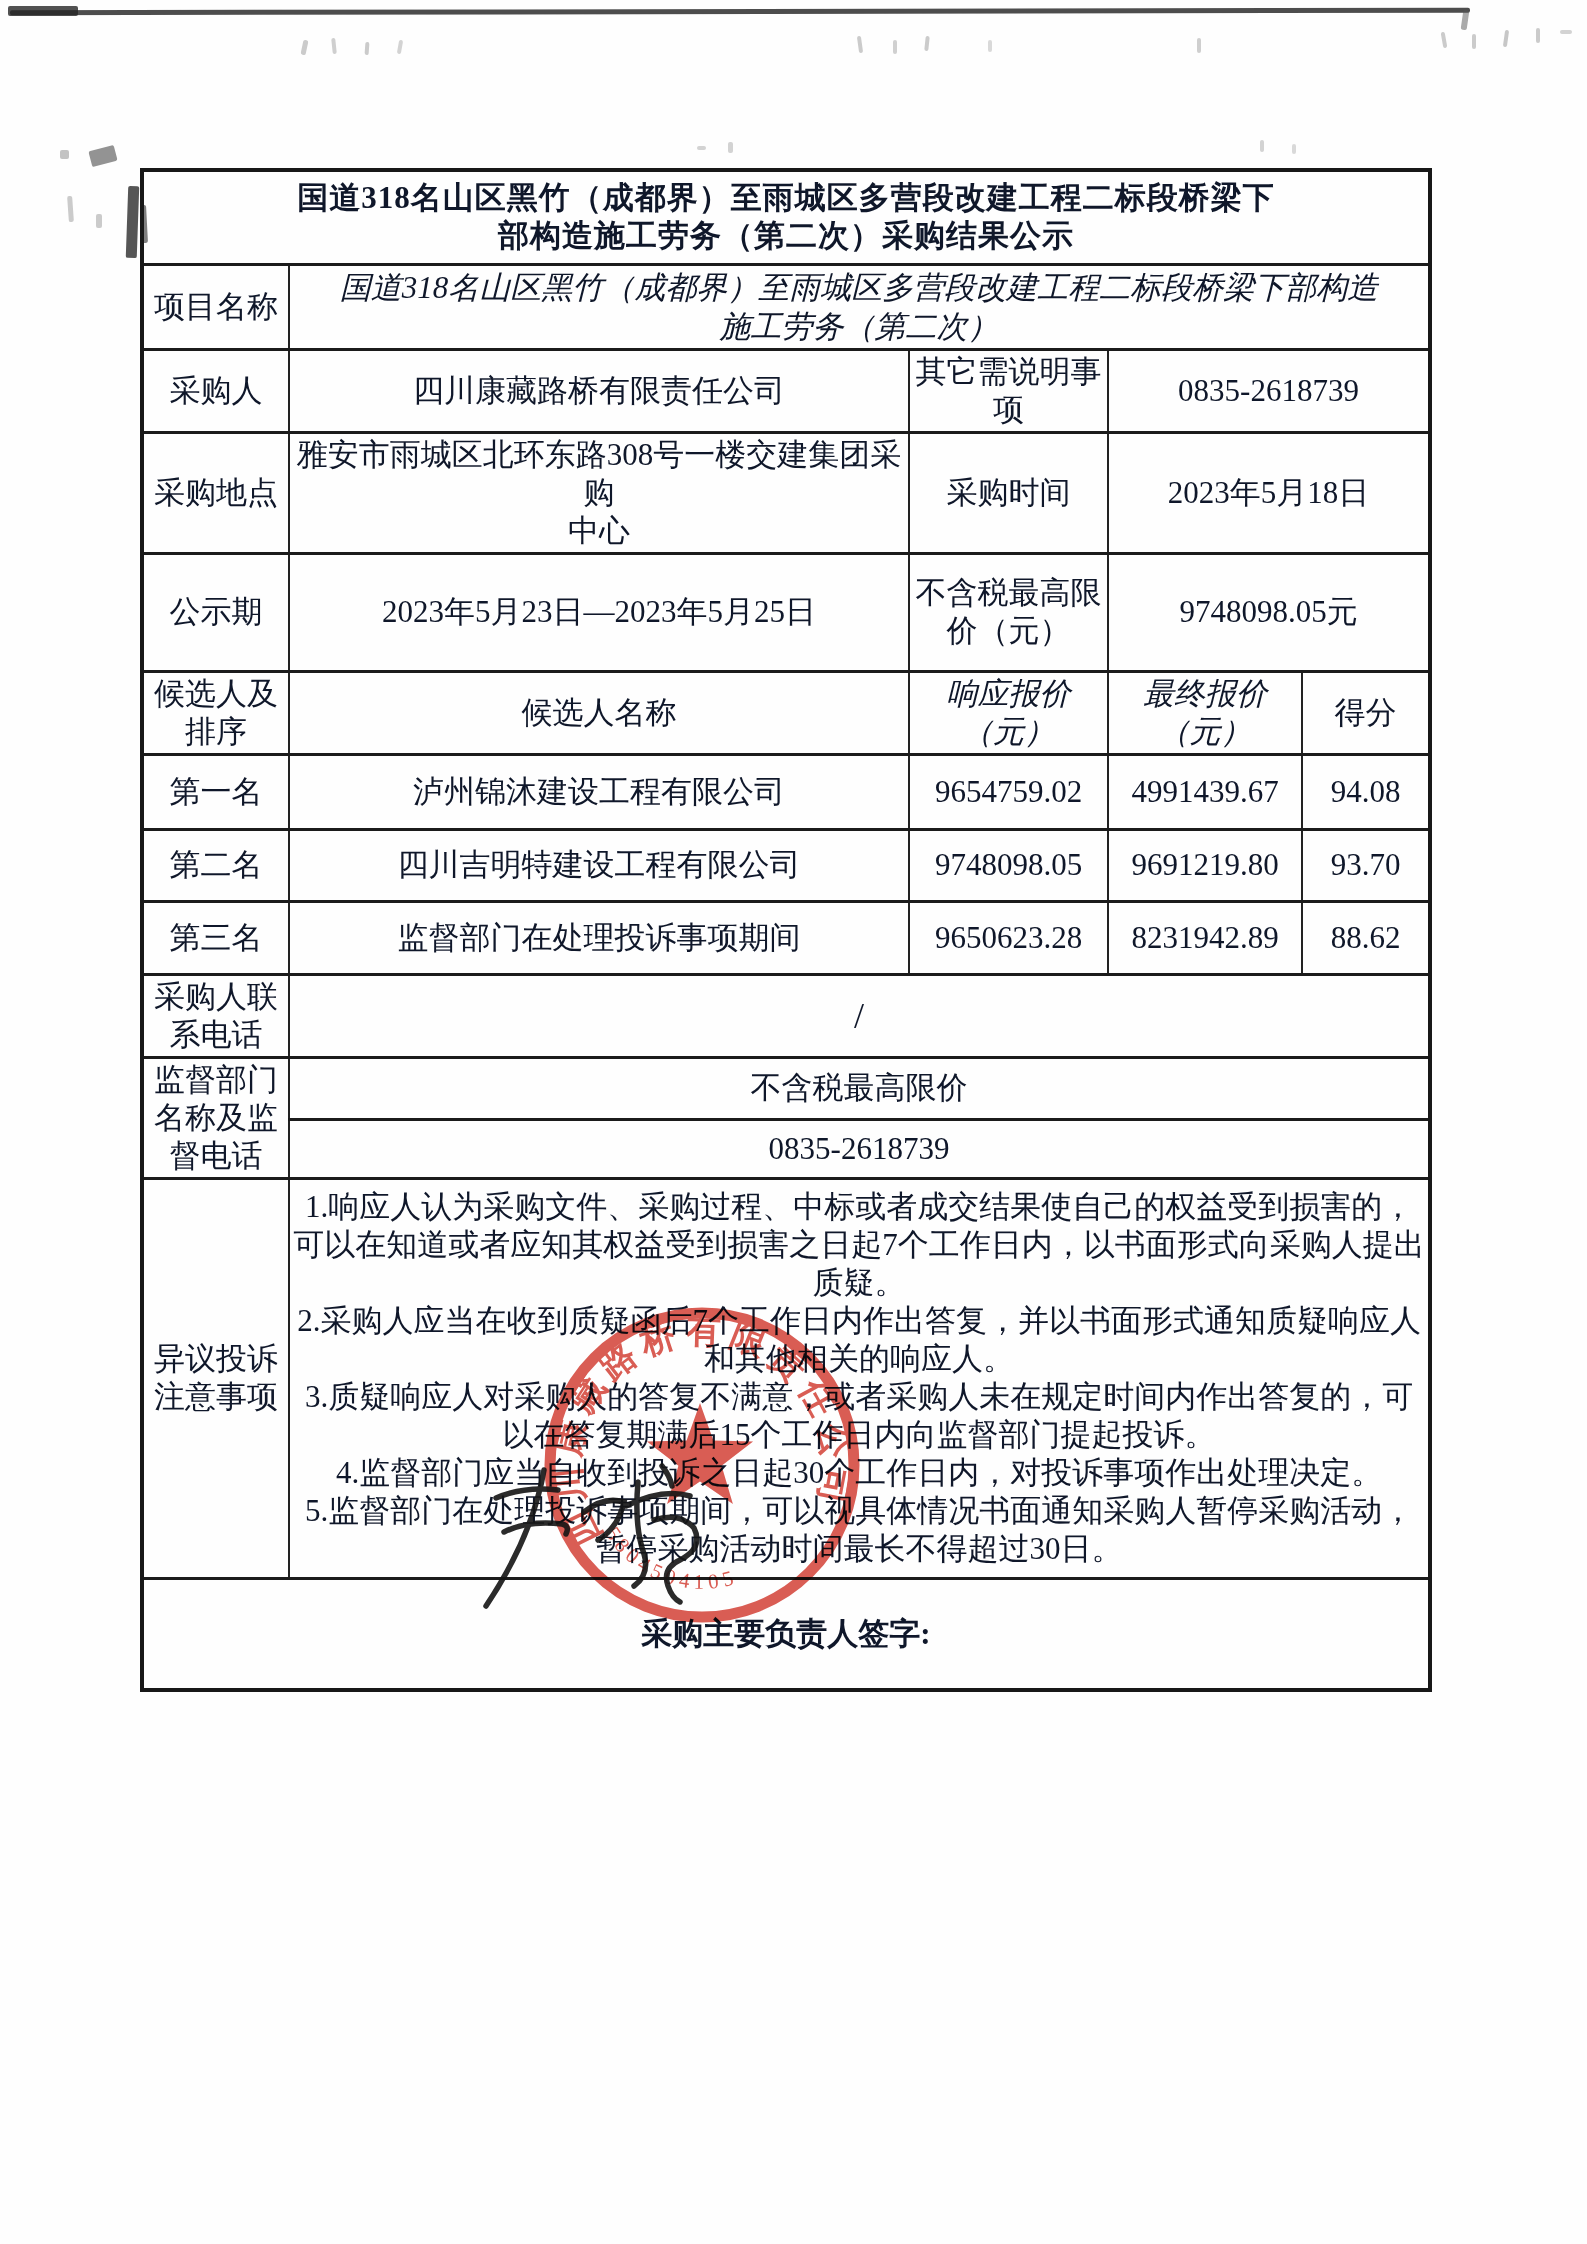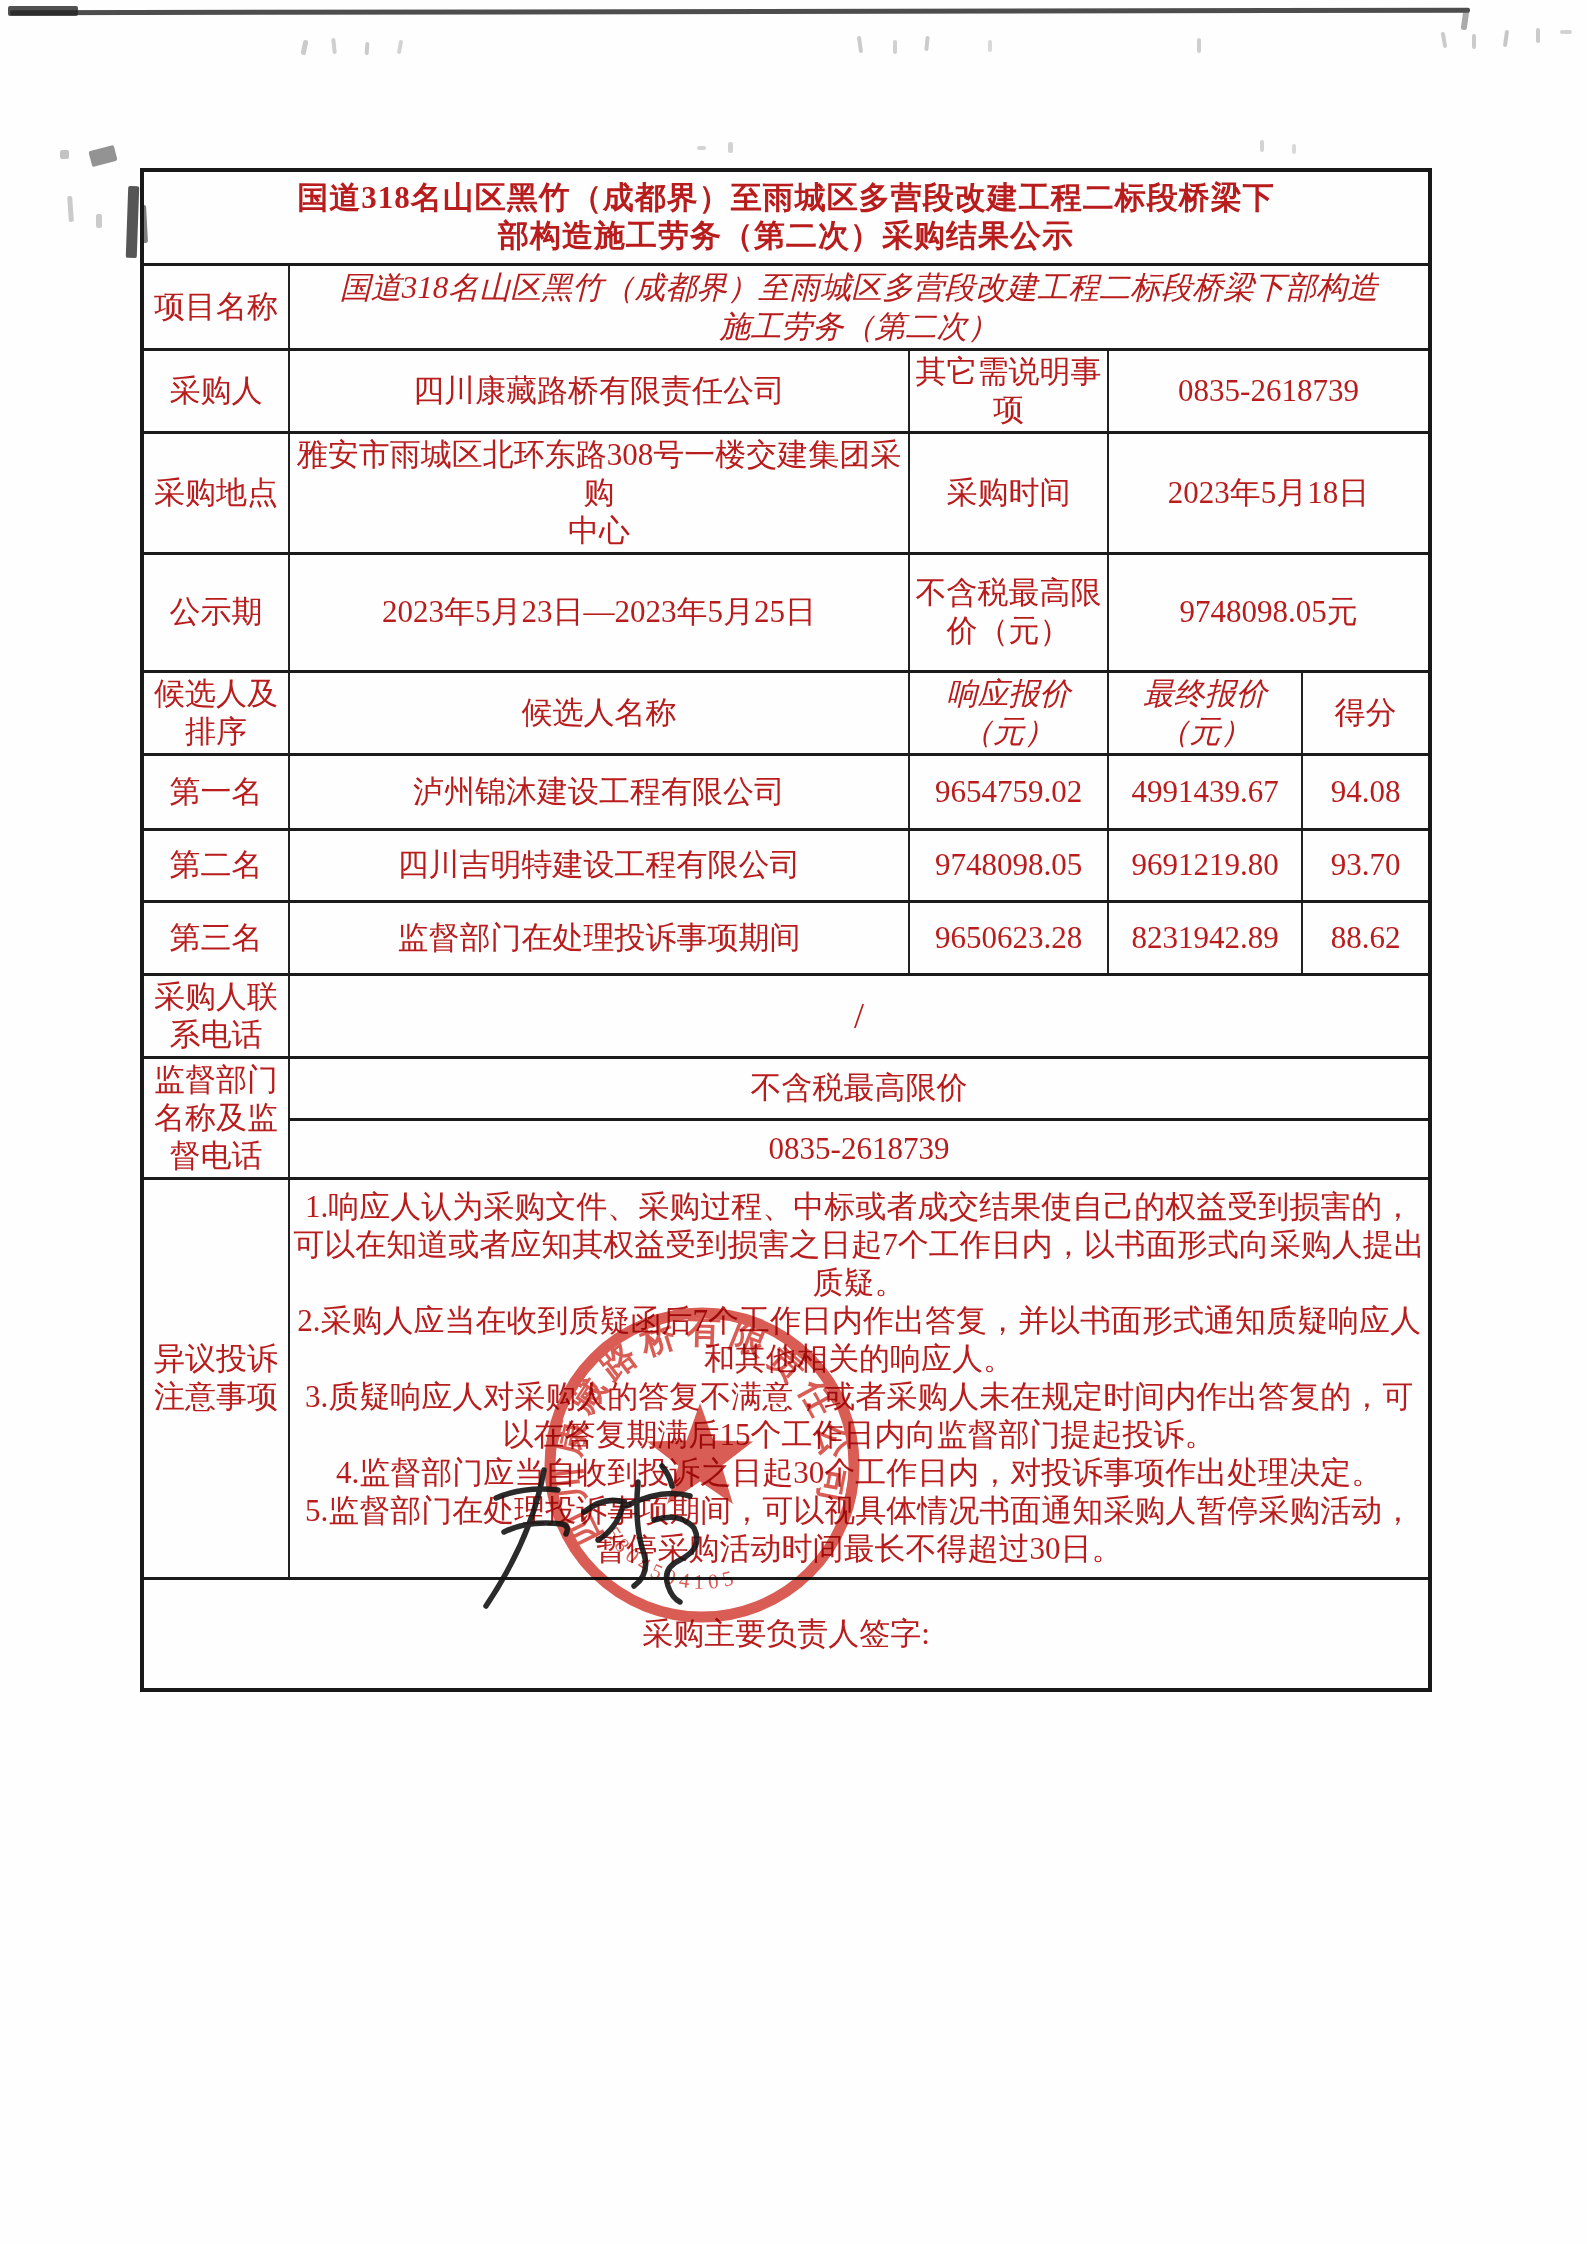--- a/index.html
+++ b/index.html
@@ -19,37 +19,37 @@
     border-collapse:collapse; table-layout:fixed;
     border:4px solid #181818;
   }
   table.doc td {
     border-left:2px solid #222;
     border-right:2px solid #222;
     border-top:3px solid #1b1b1b;
     border-bottom:3px solid #1b1b1b;
     font-size:31px; line-height:38px;
     text-align:center; vertical-align:middle;
-    padding:2px; color:#b91c1c;
+    padding:2px; color:#0f172a;
     overflow:hidden;
   }
   td.title-cell {
     font-size:40px; font-weight:bold; letter-spacing:1px;
     line-height:48px; white-space:pre-line; color:#141414;
   }
   td.prewrap { white-space:pre-line;font-style:italic; }
   td.addr { text-align:left; padding-left:8px; white-space:pre-line; line-height:37px; }
   td.notice {
     text-align:left; vertical-align:top;
     padding:40px 14px 10px 10px;
     font-size:30px; line-height:36px;
   }
   td.sig {
     text-align:left; vertical-align:middle;
-    font-size:33px; padding-left:14px;
+    font-size:33px; padding-left:14px;font-weight:bold;
   }
   .hdr2 { line-height:37px; }
 
   
   .stamp {
     position:absolute; left:520px; top:1283px; width:364px; height:364px;
     mix-blend-mode:multiply; opacity:0.88; pointer-events:none;
   }
   
   .signature {

